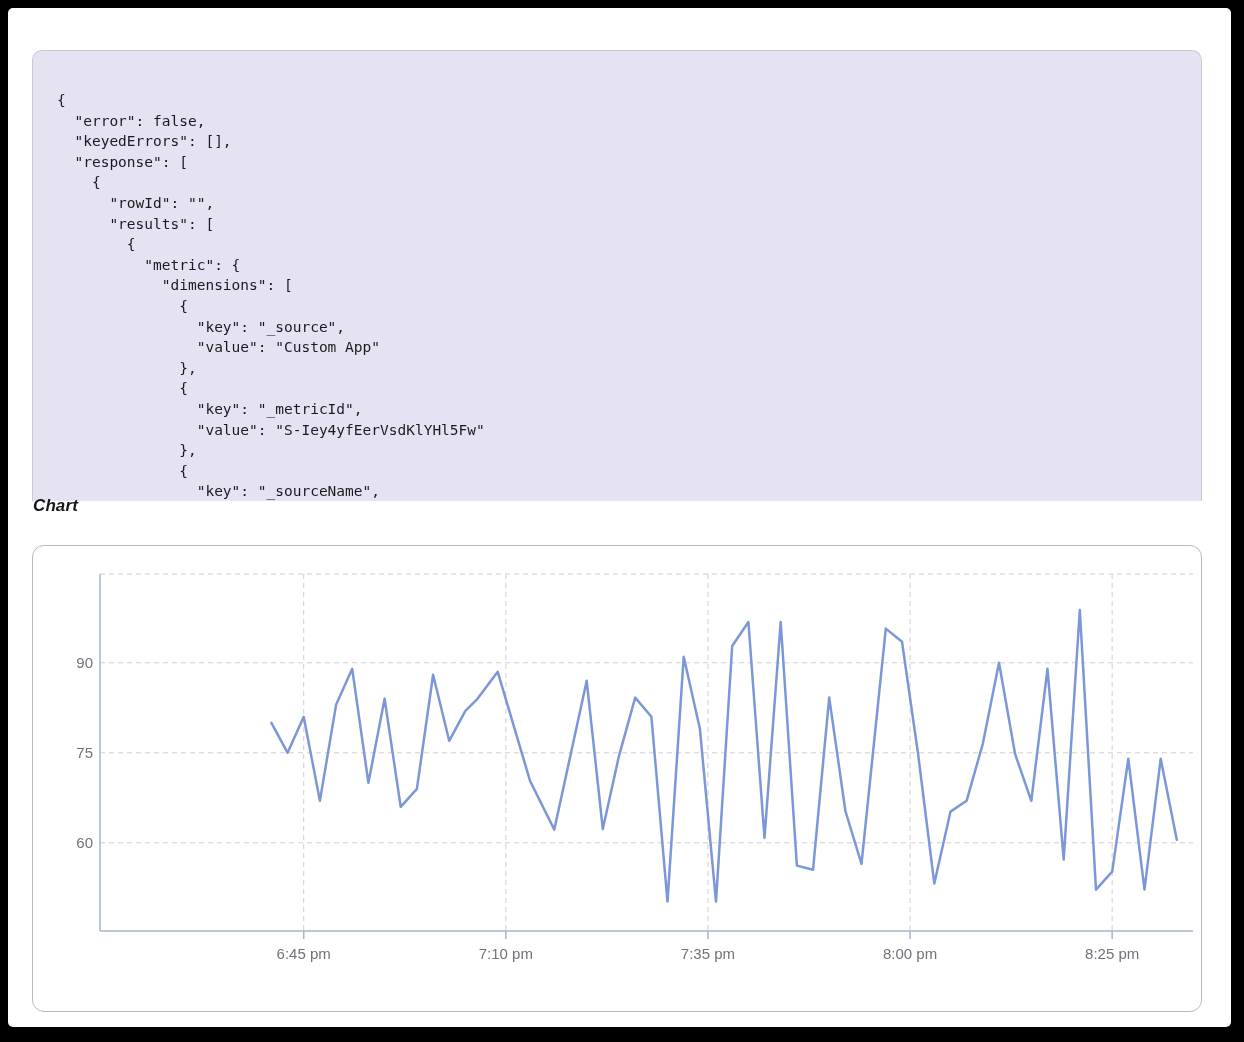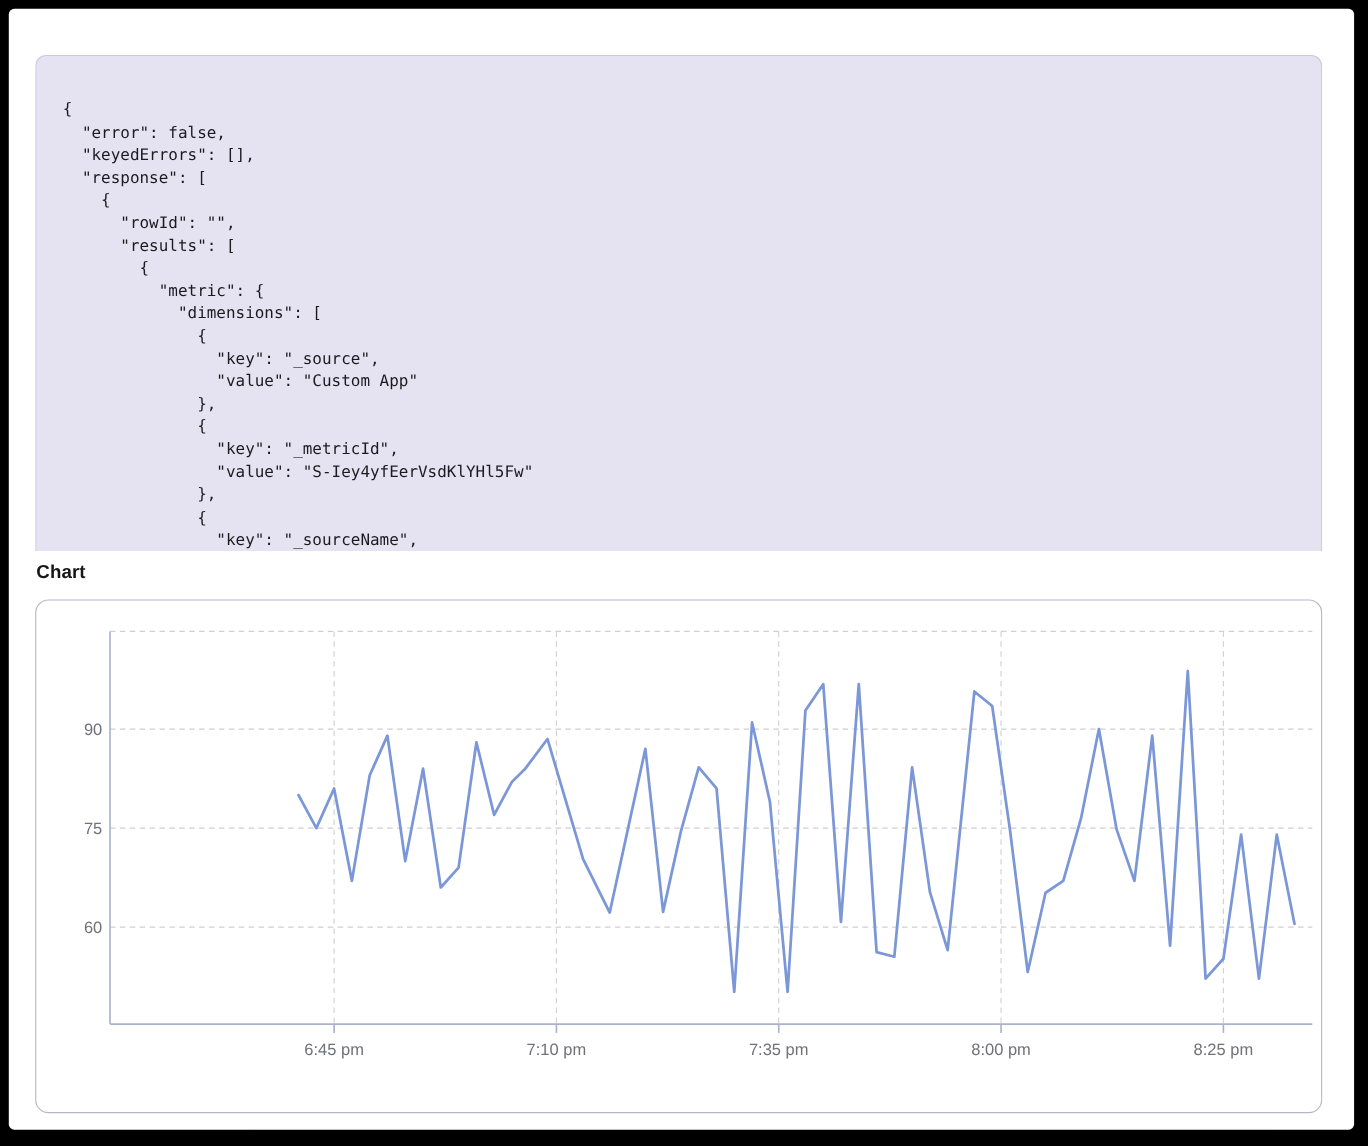--- a/index.html
+++ b/index.html
@@ -1,20 +1,20 @@
 <!DOCTYPE html>
 <html><head>
 <meta charset="utf-8">
 <style>
   html,body{margin:0;padding:0;background:#000;width:1244px;height:1042px;overflow:hidden;
     font-family:"Liberation Sans",sans-serif;}
   .page{position:absolute;left:8px;top:8px;width:1223px;height:1019px;background:#fff;border-radius:5px;}
   .section-title{position:absolute;left:25px;font-size:17px;font-weight:700;color:#17171a;margin:0;letter-spacing:.1px;}
   #records-title{top:8px;margin-top:44px;}
-  #chart-title{top:502px;}
+  #chart-title{top:488px;font-style:italic;}
   .code-block{position:absolute;left:24px;top:42px;width:1170px;height:451px;background:#e5e3f2;
     border:1px solid #cbc7dc;border-bottom:none;border-radius:10px 10px 0 0;box-sizing:border-box;overflow:hidden;}
   .code-block pre{margin:0;padding:39px 20px 0 24px;font-family:"DejaVu Sans Mono",monospace;
     font-size:14.5px;line-height:20.6px;color:#1b1b1f;white-space:pre;}
   .chart-card{position:absolute;left:24px;top:537px;width:1170px;height:467px;background:#fff;
     border:1px solid #b8b6c6;border-radius:12px;box-sizing:border-box;overflow:hidden;}
   svg text{font-family:"Liberation Sans",sans-serif;}
 </style>
 </head>
 <body>

